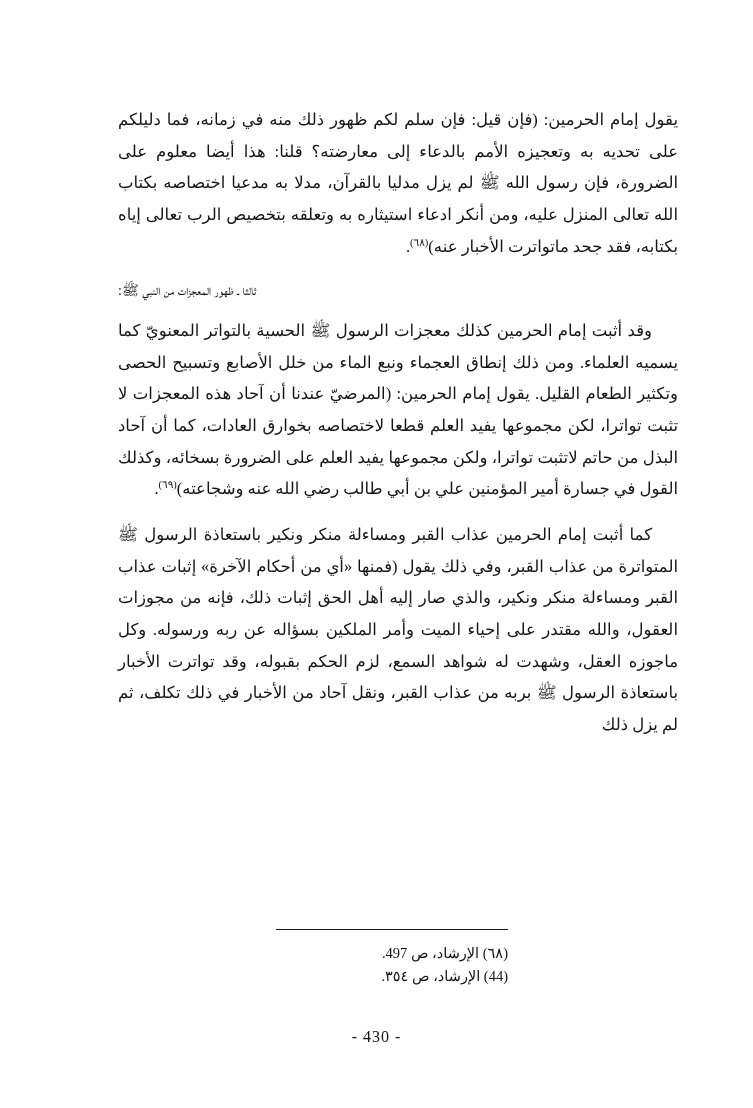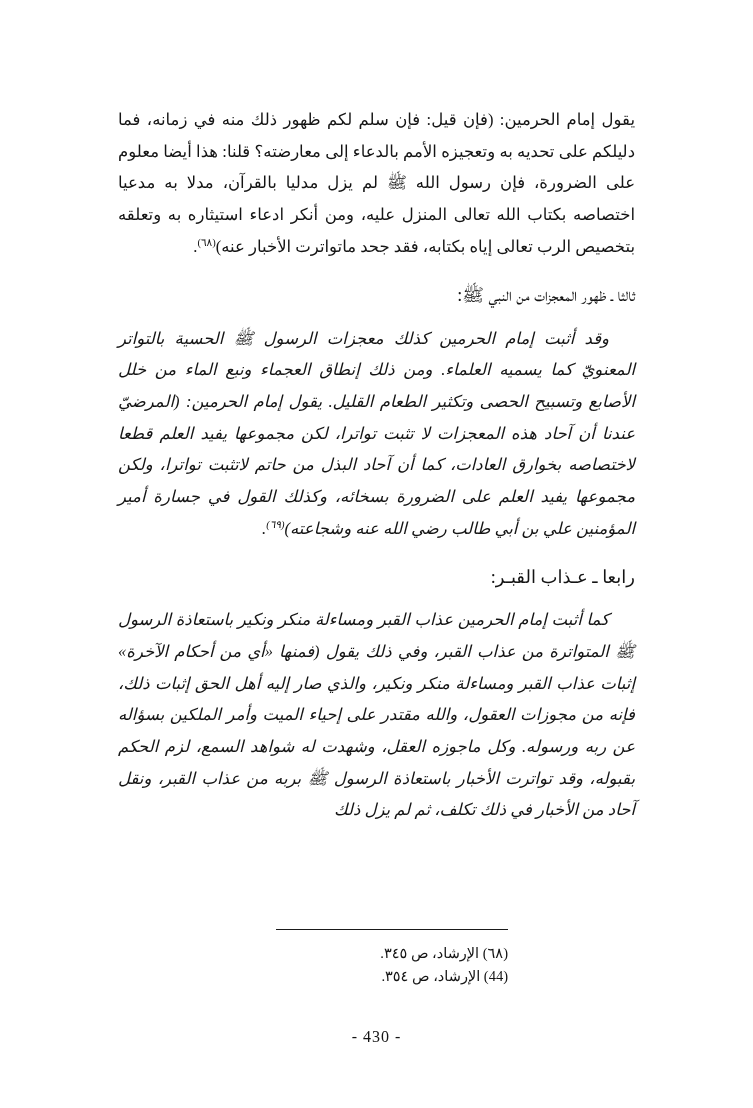--- a/index.html
+++ b/index.html
@@ -10,42 +10,41 @@
   body {
     width: 753px;
     height: 1108px;
     position: relative;
     font-family: "Liberation Serif", "DejaVu Serif", serif;
     color: #141414;
   }
   .page {
     position: absolute;
     inset: 0;
-    padding: 104px 118px 0 118px;
+    padding: 104px 75px 0 118px;
     box-sizing: border-box;
     direction: rtl;
   }
   .body-text {
     font-size: 16.5px;
     line-height: 1.92;
     text-align: justify;
     text-justify: inter-word;
     letter-spacing: 0;
   }
   p {
     margin: 0 0 2px 0;
   }
   p.indent {
     text-indent: 26px;
-    font-style: italic;
   }
   .heading {
     margin: 16px 0 10px 0;
-    text-align: right;
-    font-size: 18px;
+    text-align: left;
+    font-size: 14px;
     line-height: 1.9;
   }
   .heading .spaced {
     letter-spacing: 2px;
   }
   .gap-bottom {
     margin-bottom: 14px;
   }
   sup.fn {
     font-size: 10.5px;
@@ -87,27 +86,26 @@
 <div class="page">
 
   <div class="body-text">
 
     <p class="gap-bottom"><span>يقول إمام الحرمين: (فإن قيل: فإن سلم لكم ظهور ذلك منه في زمانه، فما دليلكم على تحديه به وتعجيزه الأمم بالدعاء إلى معارضته؟ قلنا: هذا أيضا معلوم على الضرورة، فإن رسول الله ﷺ لم يزل مدليا بالقرآن، مدلا به مدعيا اختصاصه بكتاب الله تعالى المنزل عليه، ومن أنكر ادعاء استيثاره به وتعلقه بتخصيص الرب تعالى إياه بكتابه، فقد جحد ماتواترت الأخبار عنه)</span><sup class="fn">(٦٨)</sup><span>.</span></p>
 
     <div class="heading"><span>ثالثا ـ ظهور المعجزات من النبي ﷺ:</span></div>
 
     <p class="indent gap-bottom"><span>وقد أثبت إمام الحرمين كذلك معجزات الرسول ﷺ الحسية بالتواتر المعنويّ كما يسميه العلماء. ومن ذلك إنطاق العجماء ونبع الماء من خلل الأصابع وتسبيح الحصى وتكثير الطعام القليل. يقول إمام الحرمين: (المرضيّ عندنا أن آحاد هذه المعجزات لا تثبت تواترا، لكن مجموعها يفيد العلم قطعا لاختصاصه بخوارق العادات، كما أن آحاد البذل من حاتم لاتثبت تواترا، ولكن مجموعها يفيد العلم على الضرورة بسخائه، وكذلك القول في جسارة أمير المؤمنين علي بن أبي طالب رضي الله عنه وشجاعته)</span><sup class="fn">(٦٩)</sup><span>.</span></p>
 
-    <div class="heading"><span class="spaced">رابعا ـ عـذاب القبـر:</span></div>
 
     <p class="indent"><span>كما أثبت إمام الحرمين عذاب القبر ومساءلة منكر ونكير باستعاذة الرسول ﷺ المتواترة من عذاب القبر، وفي ذلك يقول (فمنها «أي من أحكام الآخرة» إثبات عذاب القبر ومساءلة منكر ونكير، والذي صار إليه أهل الحق إثبات ذلك، فإنه من مجوزات العقول، والله مقتدر على إحياء الميت وأمر الملكين بسؤاله عن ربه ورسوله. وكل ماجوزه العقل، وشهدت له شواهد السمع، لزم الحكم بقبوله، وقد تواترت الأخبار باستعاذة الرسول ﷺ بربه من عذاب القبر، ونقل آحاد من الأخبار في ذلك تكلف، ثم لم يزل ذلك</span></p>
 
   </div>
 
   <div class="footnotes">
     <div class="rule"></div>
-    <div class="fn-line">(٦٨) الإرشاد، ص ٣٤٥.</div>
+    <div class="fn-line">(٦٨) الإرشاد، ص 497.</div>
     <div class="fn-line">(44) الإرشاد، ص ٣٥٤.</div>
   </div>
 
   <div class="page-number">- 430 -</div>
 
 </div>
 
 </body></html>

